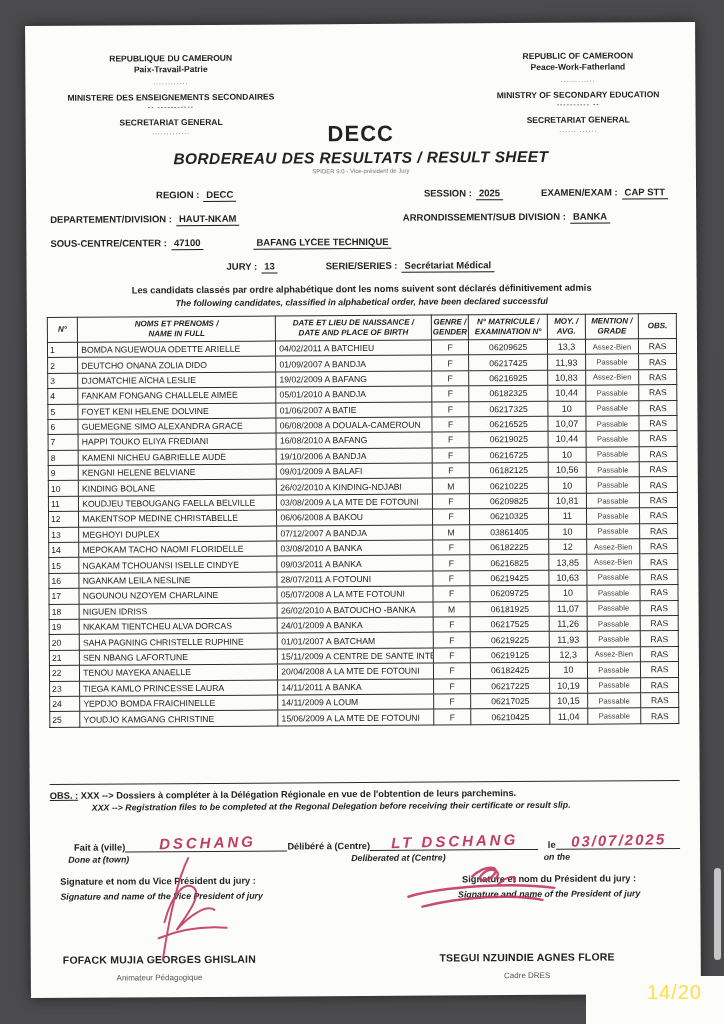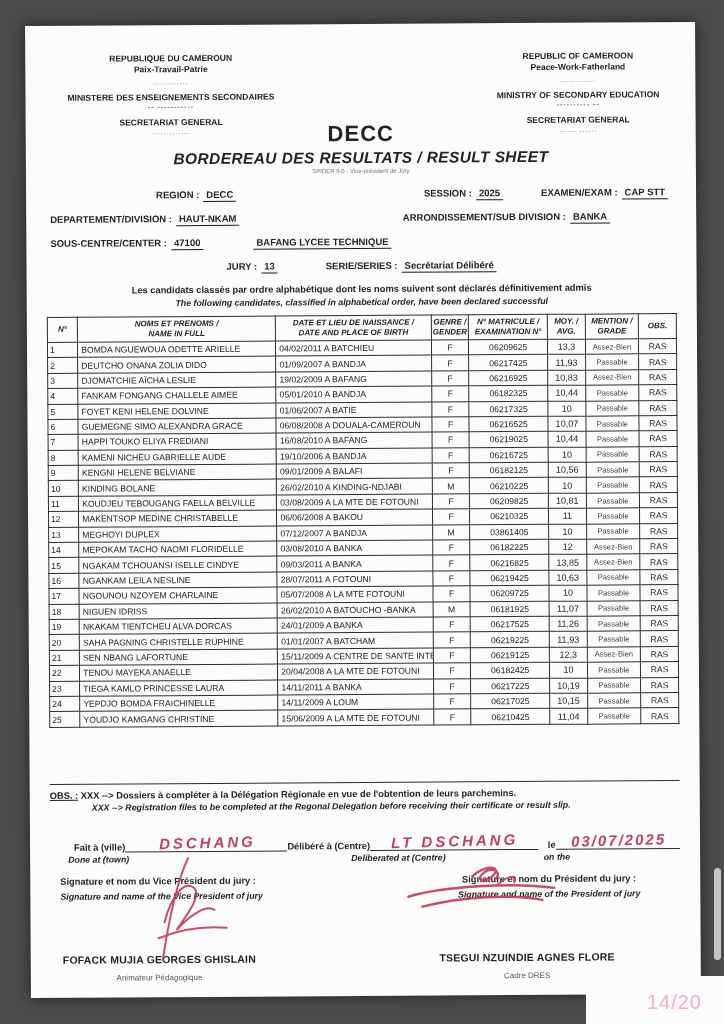--- a/index.html
+++ b/index.html
@@ -6,21 +6,21 @@
   html,body { width:724px; height:1024px; overflow:hidden; }
   body { background:#4b4b4d; font-family:"Liberation Sans", sans-serif; color:#232323; position:relative; }
 
   .paper {
     position:absolute; left:28px; top:24px; width:670px; height:972px;
     background:#fcfcfa; transform:rotate(-0.35deg);
     box-shadow:0 0 14px rgba(0,0,0,.55);
     padding:28px 20px 10px 20px;
   }
   .corner-patch { position:absolute; right:0; bottom:0; width:138px; height:48px; background:#fcfcfa; }
-  .page-indicator { position:absolute; right:22px; bottom:10px; font-size:20px; color:#f9a8d4; letter-spacing:1px; }
+  .page-indicator { position:absolute; right:22px; bottom:20px; font-size:20px; color:#fde047; letter-spacing:1px; }
   .scrollbar { position:absolute; right:3px; bottom:64px; width:7px; height:92px; background:#dcdcdc; border-radius:4px; opacity:.85; }
 
   
   .hdr { display:flex; justify-content:space-between; }
   .hdr-block { text-align:center; font-size:8.5px; font-weight:bold; line-height:1.35; }
   .hdr-block.left { margin-left:22px; }
   .hdr-block.right { margin-right:16px; }
   .hdr-sep { font-size:7px; font-weight:normal; color:#555; letter-spacing:1px; line-height:1.1; }
   .hdr-line2 { margin-bottom:2px; }
   .hdr-lower { margin-top:6px; }
@@ -142,21 +142,21 @@
       <span class="val">47100</span>
       <span class="sp" style="width:46px"></span>
       <span class="val">BAFANG LYCEE TECHNIQUE</span>
     </div>
     <div class="meta-row">
       <span class="sp" style="width:180px"></span>
       <span class="lab">JURY :</span>
       <span class="val">13</span>
       <span class="sp" style="width:48px"></span>
       <span class="lab">SERIE/SERIES :</span>
-      <span class="val">Secrétariat Délibéré</span>
+      <span class="val">Secrétariat Médical</span>
     </div>
     <div class="note-fr">Les candidats classés par ordre alphabétique dont les noms suivent sont déclarés définitivement admis</div>
     <div class="note-en">The following candidates, classified in alphabetical order, have been declared successful</div>
   </div>
 
   <table>
     <colgroup>
       <col style="width:4.8%">
         <col style="width:31.5%">
         <col style="width:24.7%">

